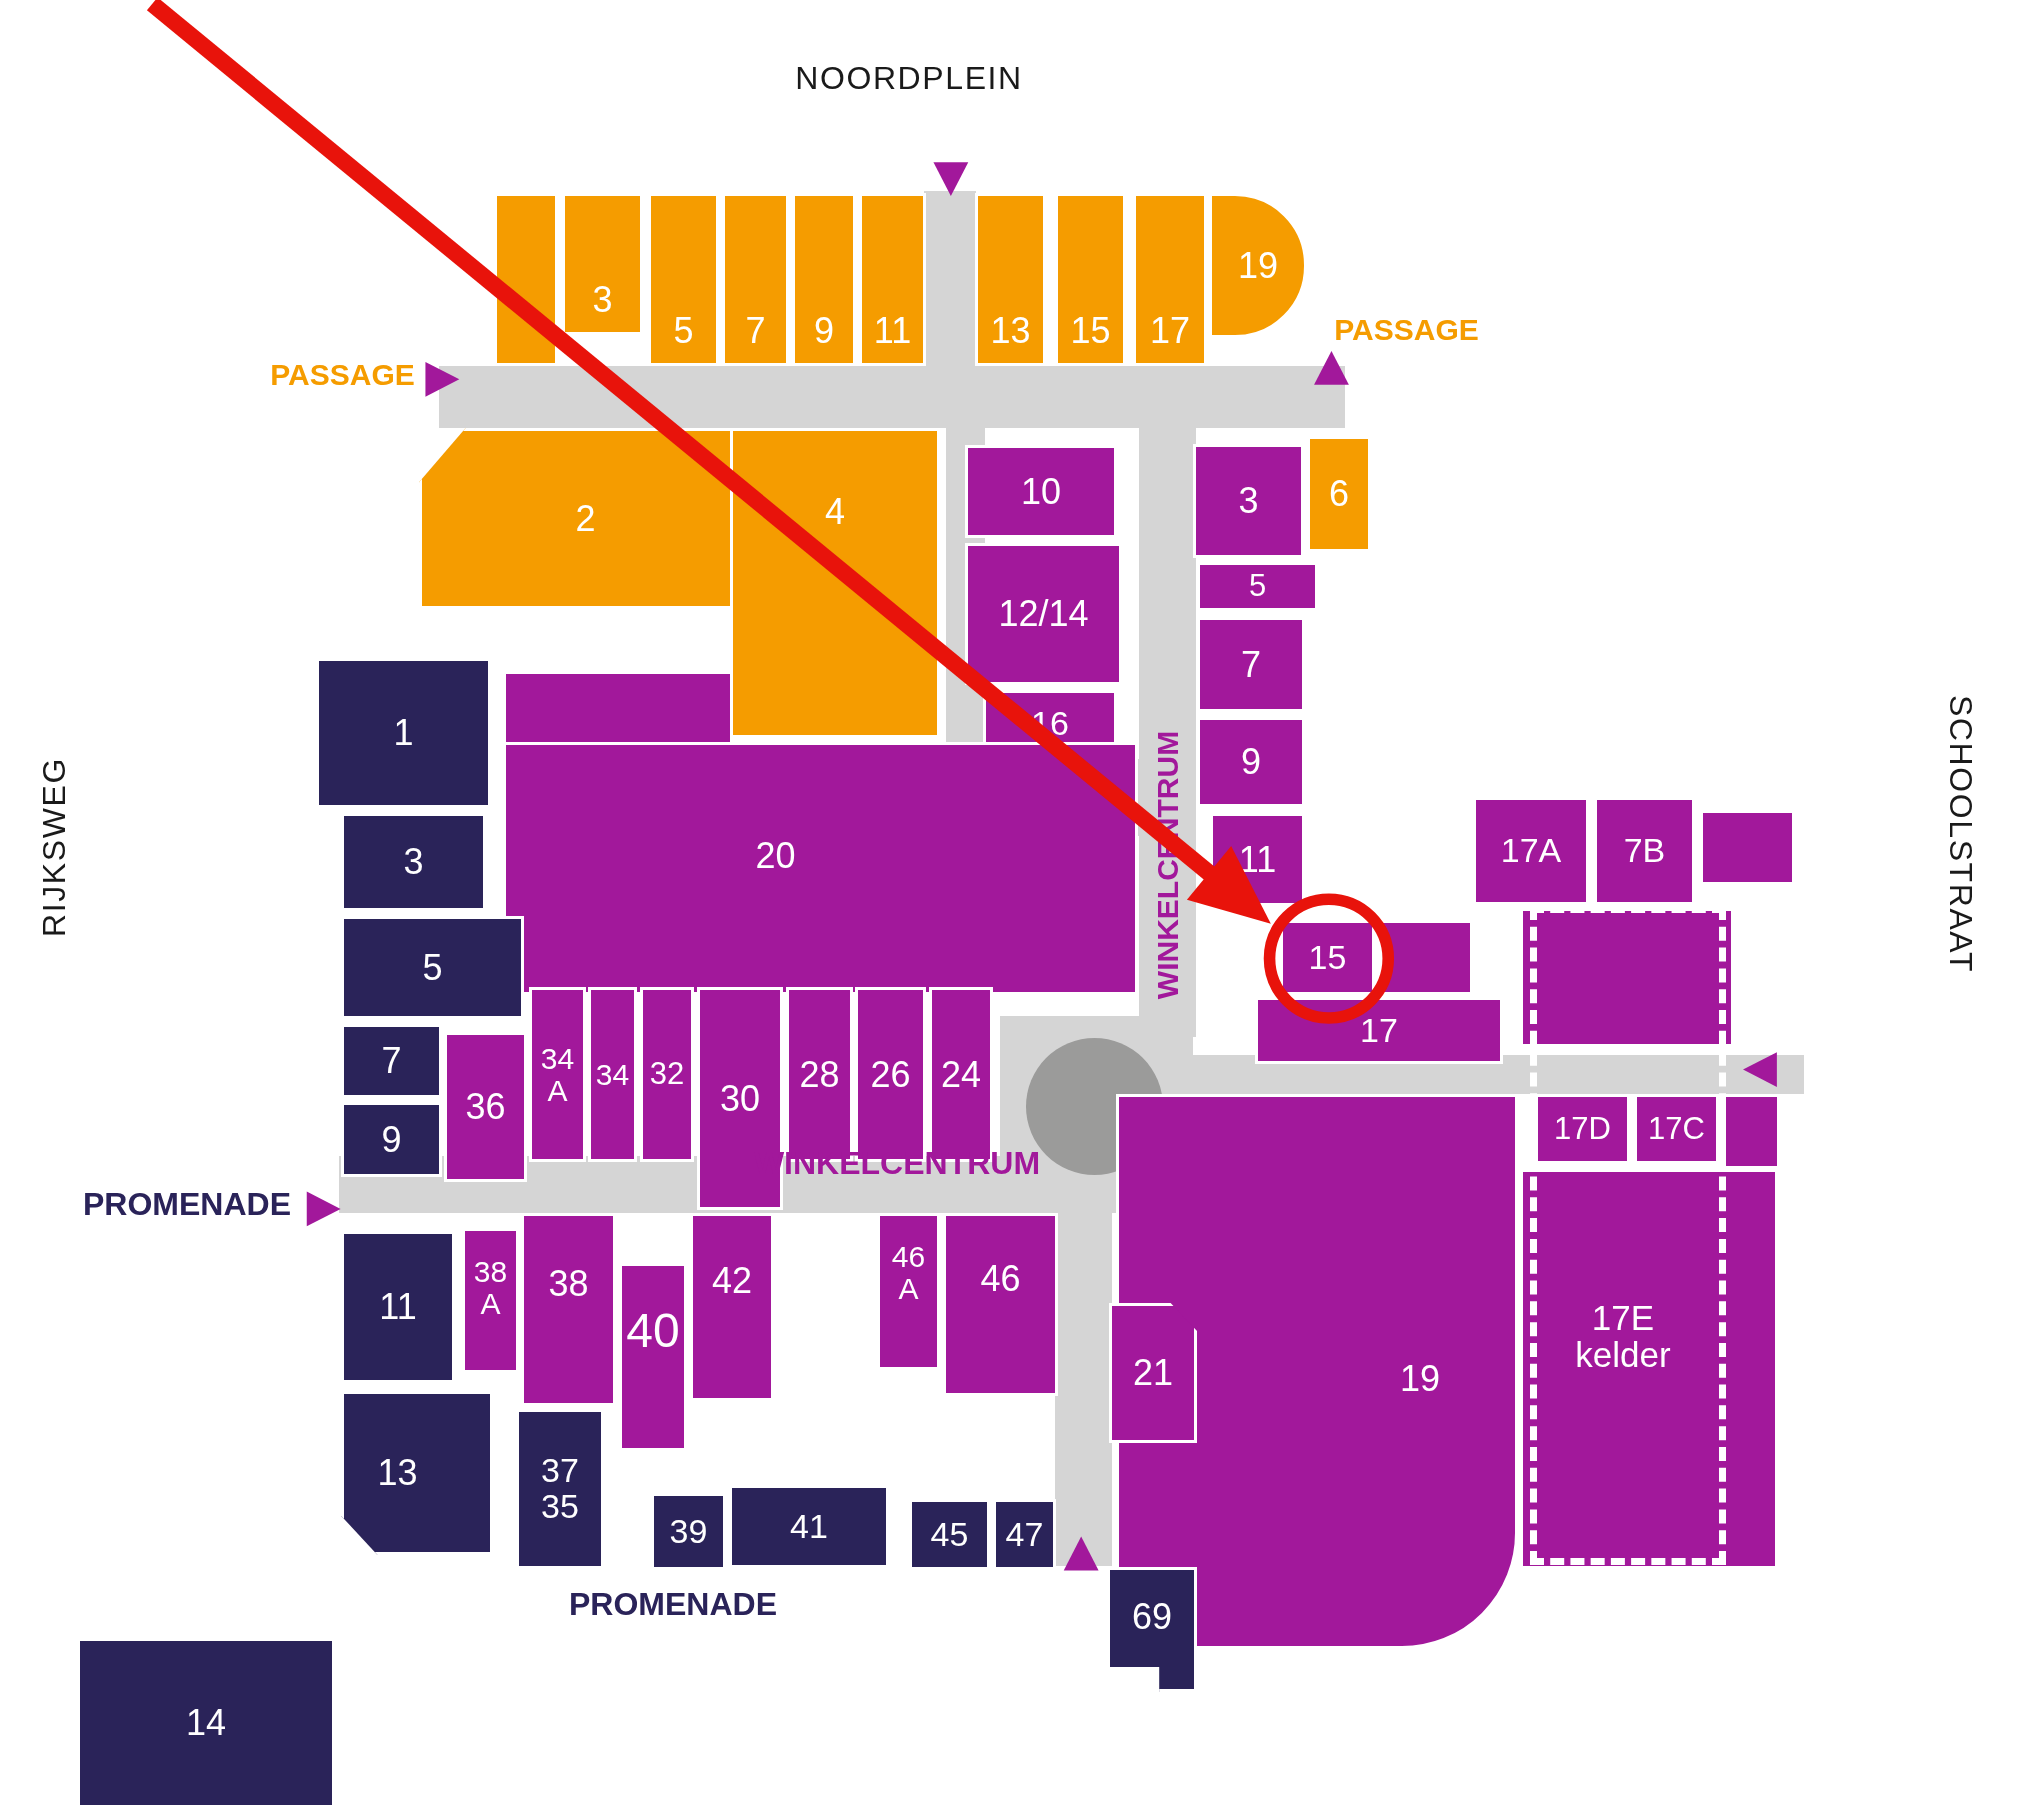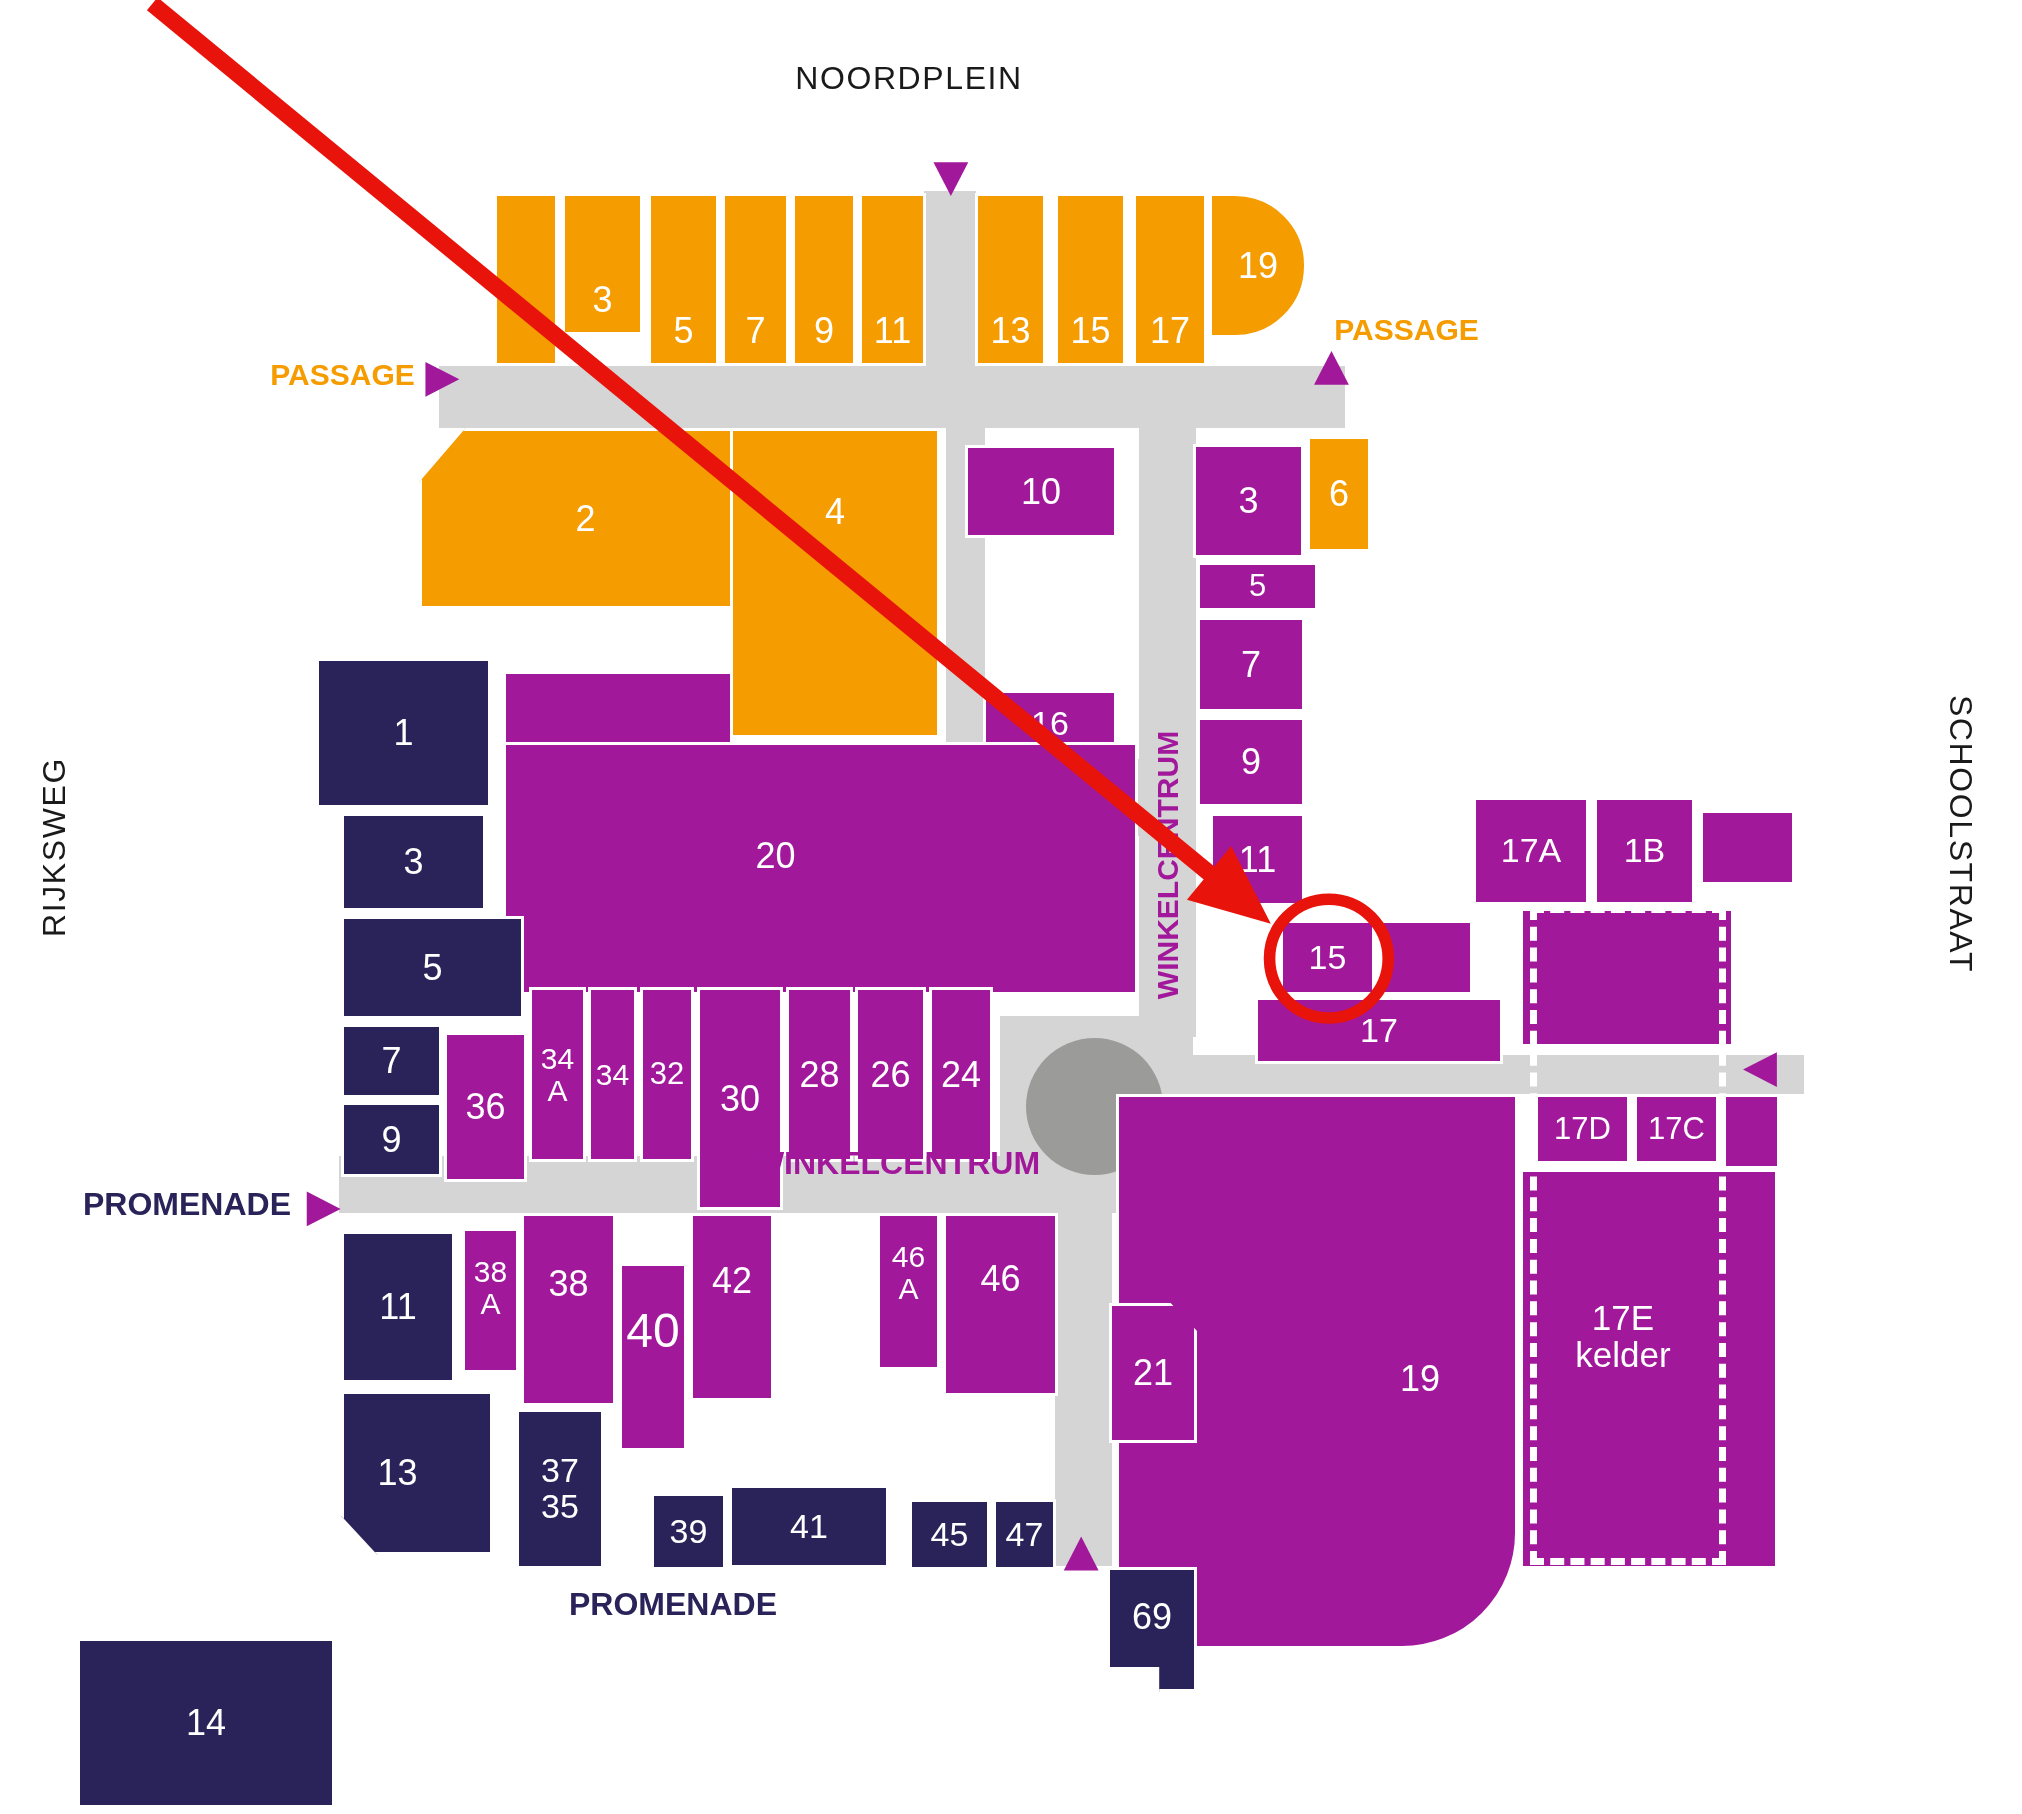--- a/index.html
+++ b/index.html
@@ -80,20 +80,23 @@
       </div>
       <div class="unit orange" style="left: 730px; top: 428px; width: 210px; height: 310px; font-size: 36px;">
         <span class="unit-label" style="transform: translate(0px, -71px);">4</span>
       </div>
       <div class="unit orange" style="left: 1307px; top: 436px; width: 64px; height: 116px; font-size: 36px;">
         <span class="unit-label">6</span>
       </div>
       <div class="unit magenta" style="left: 965px; top: 445px; width: 152px; height: 93px; font-size: 36px;">
         <span class="unit-label">10</span>
       </div>
+      <div class="unit magenta" style="left: 965px; top: 543px; width: 157px; height: 142px; font-size: 36px;">
+        <span class="unit-label">12/14</span>
+      </div>
       <div class="unit magenta" style="left: 983px; top: 690px; width: 134px; height: 67px; font-size: 34px;">
         <span class="unit-label">16</span>
       </div>
       <div class="unit magenta" style="left: 983px; top: 762px; width: 103px; height: 72px; font-size: 34px;">
         <span class="unit-label">18</span>
       </div>
       <div class="unit magenta" style="left: 1193px; top: 444px; width: 111px; height: 114px; font-size: 36px;">
         <span class="unit-label">3</span>
       </div>
       <div class="unit magenta" style="left: 1197px; top: 562px; width: 121px; height: 49px; font-size: 31px;">
@@ -112,21 +115,21 @@
         <span class="unit-label">15</span>
       </div>
       <div class="unit magenta" style="left: 1380px; top: 920px; width: 93px; height: 75px; font-size: 36px;"></div>
       <div class="unit magenta" style="left: 1255px; top: 997px; width: 248px; height: 67px; font-size: 34px;">
         <span class="unit-label">17</span>
       </div>
       <div class="unit magenta" style="left: 1473px; top: 797px; width: 116px; height: 108px; font-size: 34px;">
         <span class="unit-label">17A</span>
       </div>
       <div class="unit magenta" style="left: 1594px; top: 797px; width: 101px; height: 108px; font-size: 34px;">
-        <span class="unit-label">1B</span>
+        <span class="unit-label">7B</span>
       </div>
       <div class="unit magenta" style="left: 1700px; top: 810px; width: 95px; height: 75px; font-size: 36px;"></div>
       <div class="unit magenta" style="left: 1520px; top: 908px; width: 214px; height: 139px; font-size: 36px;"></div>
       <div class="unit magenta" style="left: 1535px; top: 1094px; width: 95px; height: 70px; font-size: 31px;">
         <span class="unit-label">17D</span>
       </div>
       <div class="unit magenta" style="left: 1634px; top: 1094px; width: 85px; height: 70px; font-size: 31px;">
         <span class="unit-label">17C</span>
       </div>
       <div class="unit magenta" style="left: 1723px; top: 1094px; width: 57px; height: 75px; font-size: 36px;"></div>

